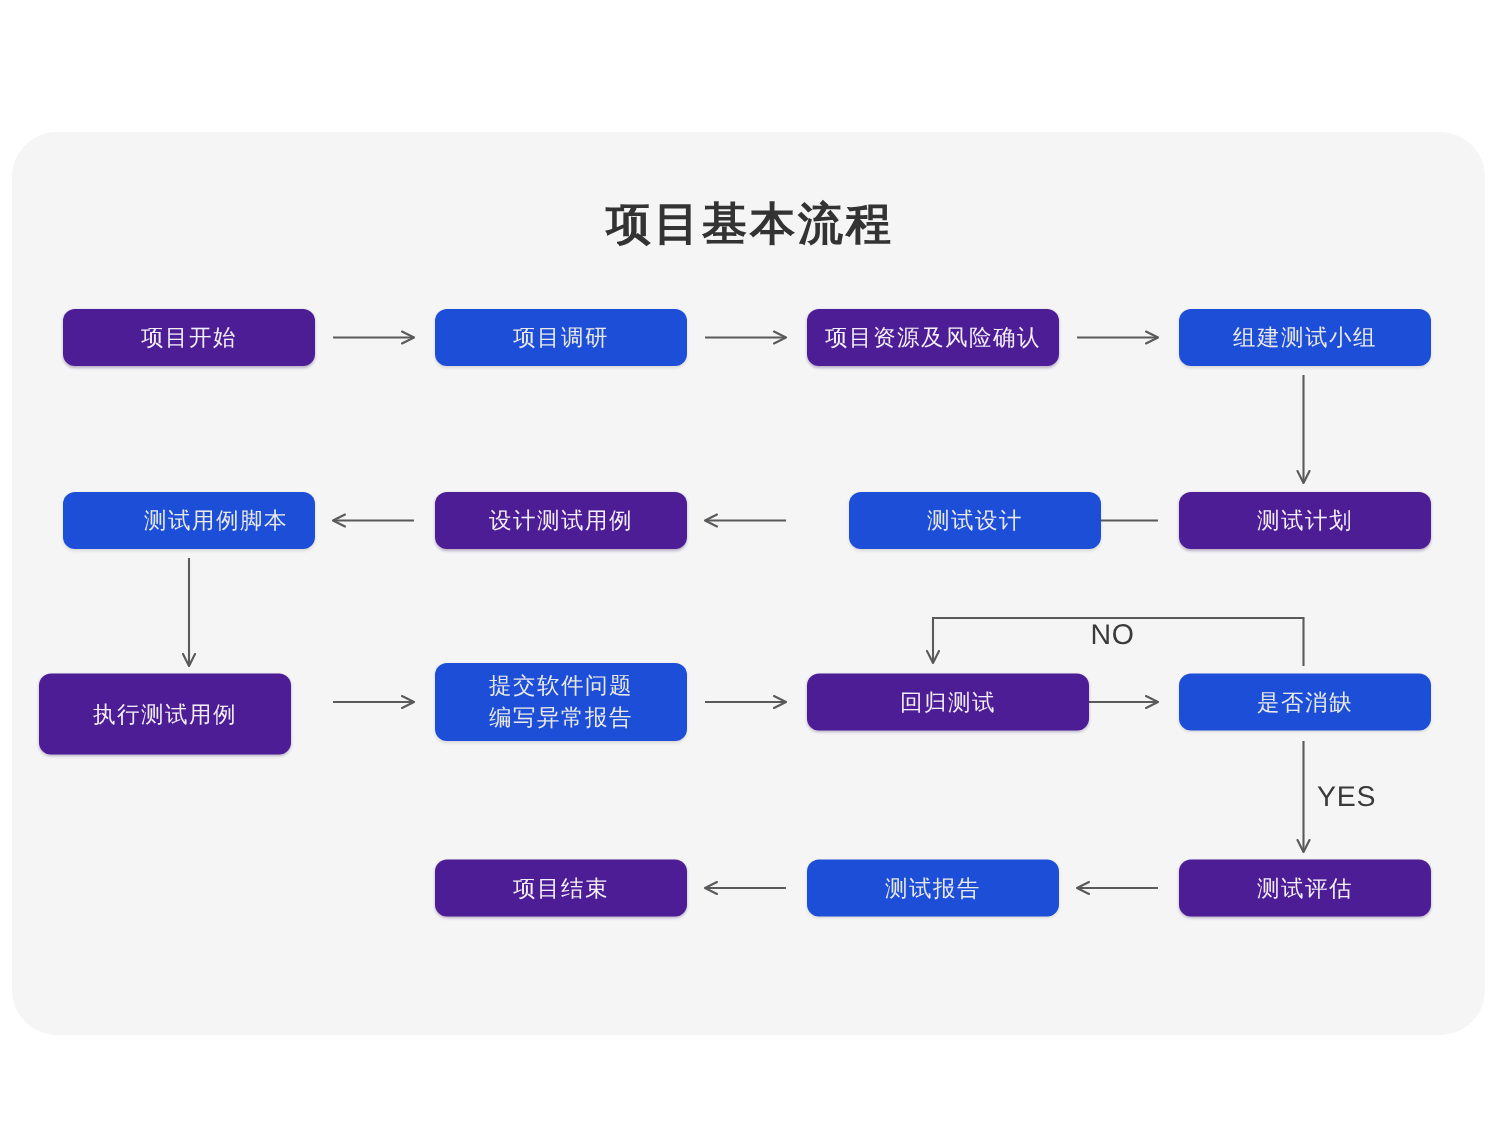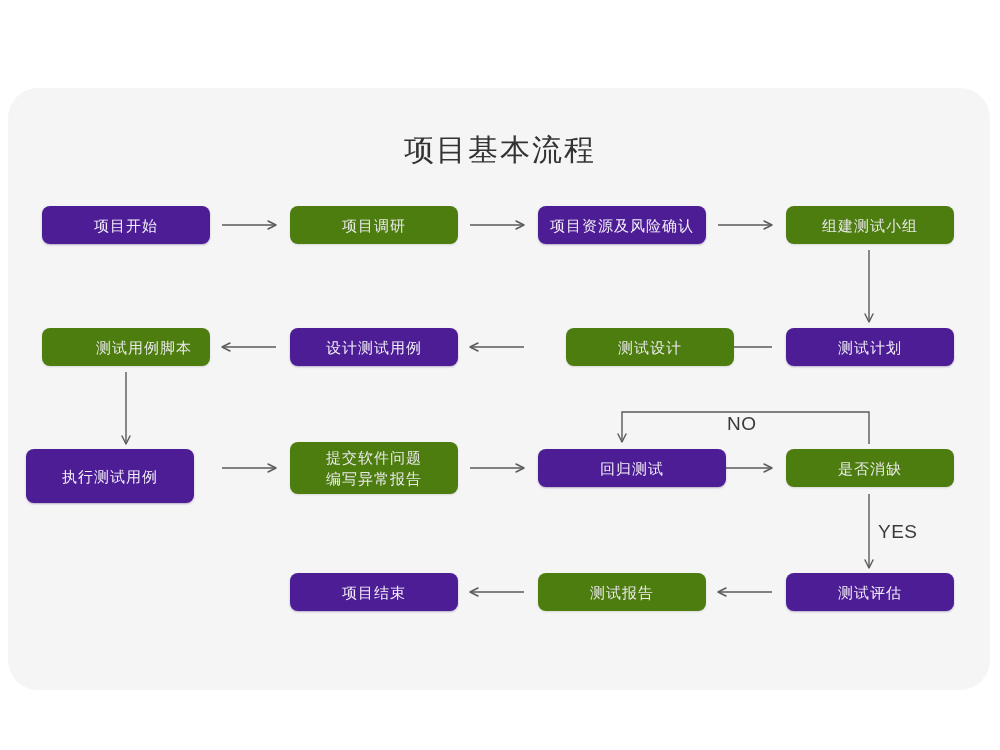--- a/index.html
+++ b/index.html
@@ -33,21 +33,21 @@
   
   #title {
     position: absolute;
     left: 0;
     top: 128px;
     width: 1000px;
     text-align: center;
     font-size: 30px;
     letter-spacing: 2px;
     color: #333333;
-    font-weight: 400;
+    font-weight: 700;
     line-height: 44px;
     white-space: nowrap;
   }
 
   
   #wires {
     position: absolute;
     left: 0;
     top: 0;
     width: 1000px;
@@ -71,21 +71,21 @@
     user-select: none;
   }
 
   .node.purple {
     background: #4c1d95;
     color: #f3eef8;
     box-shadow: 0 1px 2px rgba(70, 40, 105, 0.35);
   }
 
   .node.gray {
-    background: #4d7c0f;
+    background: #1d4ed8;
     color: #e9e9e9;
     box-shadow: 0 1px 2px rgba(120, 120, 120, 0.22);
   }
 
   
   .edge-label {
     position: absolute;
     font-size: 19px;
     color: #3a3a3a;
     letter-spacing: 0.5px;

